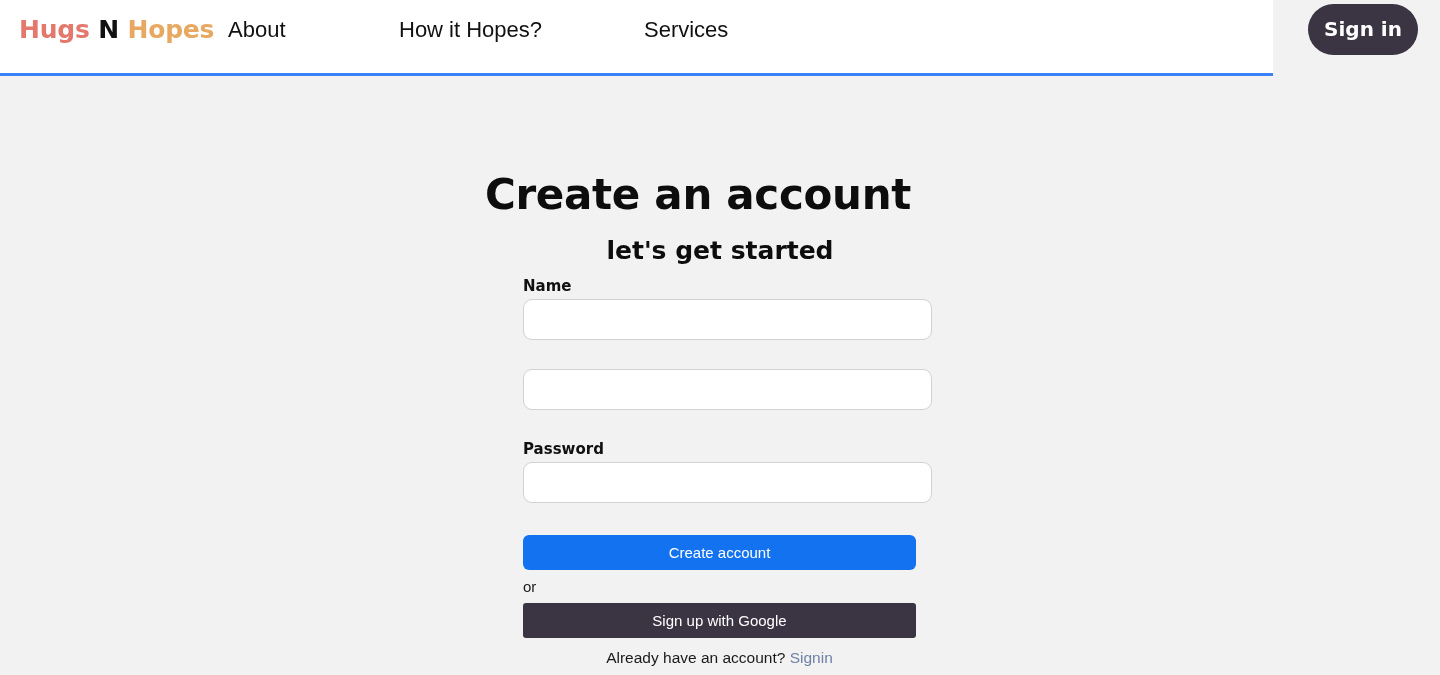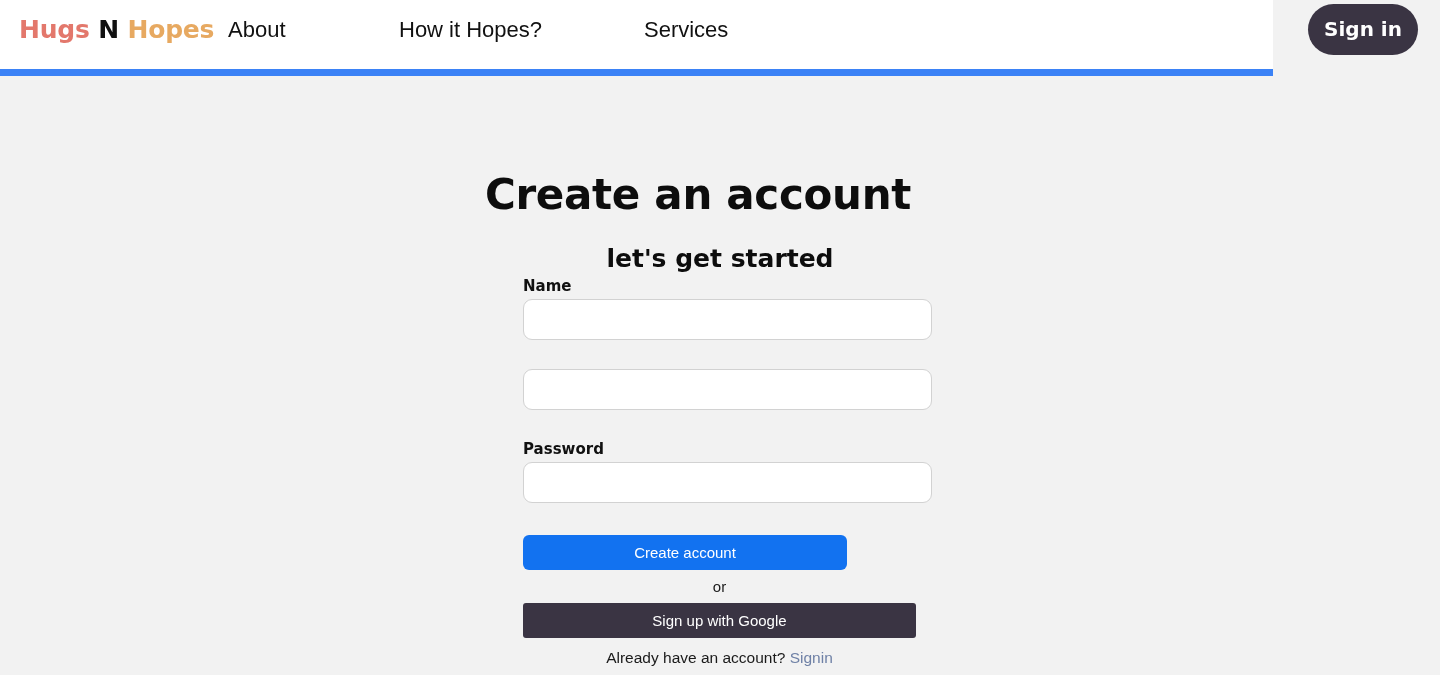--- a/index.html
+++ b/index.html
@@ -16,21 +16,21 @@
     overflow: hidden;
     position: relative;
   }
 
   
   .site-header {
     position: relative;
     width: 1273px;
     height: 76px;
     background: #ffffff;
-    border-bottom: 7px solid #3b82f6;
+    border-bottom: 3px solid #3b82f6;
   }
   .brand {
     position: absolute;
     left: 19px;
     top: 14px;
     font-size: 25px;
     font-weight: bold;
     letter-spacing: -0.2px;
     white-space: nowrap;
     line-height: 32px;
@@ -88,21 +88,21 @@
     font-weight: bold;
     color: #0d0d0d;
     margin: 0;
     line-height: 54px;
     letter-spacing: -0.3px;
     font-family: "DejaVu Sans", sans-serif;
   }
   .page-subtitle {
     position: absolute;
     left: 0;
-    top: 166px;
+    top: 158px;
     width: 1440px;
     text-align: center;
     font-size: 25px;
     font-weight: bold;
     color: #0d0d0d;
     margin: 0;
     line-height: 34px;
     font-family: "DejaVu Sans", sans-serif;
   }
 
@@ -133,37 +133,36 @@
     font-size: 15px;
     color: #222;
     outline: none;
     font-family: "Liberation Sans", sans-serif;
   }
   .gap-name  { height: 21px; }
   .gap-email { height: 21px; }
 
   .btn-primary {
     display: block;
-    width: 324px;
+    width: 393px;
     height: 35px;
     margin-top: 32px;
     background: #1272f0;
     color: #ffffff;
     border: none;
     border-radius: 6px;
     font-size: 15px;
     cursor: pointer;
     line-height: 35px;
     text-align: center;
     padding: 0;
     font-family: "Liberation Sans", sans-serif;
   }
   .or-text {
     width: 393px;
-    text-align: center;
     font-size: 15px;
     color: #1a1a1a;
     margin: 7px 0 0 0;
     line-height: 20px;
     font-family: "Liberation Sans", sans-serif;
   }
   .btn-google {
     display: block;
     width: 393px;
     height: 35px;

